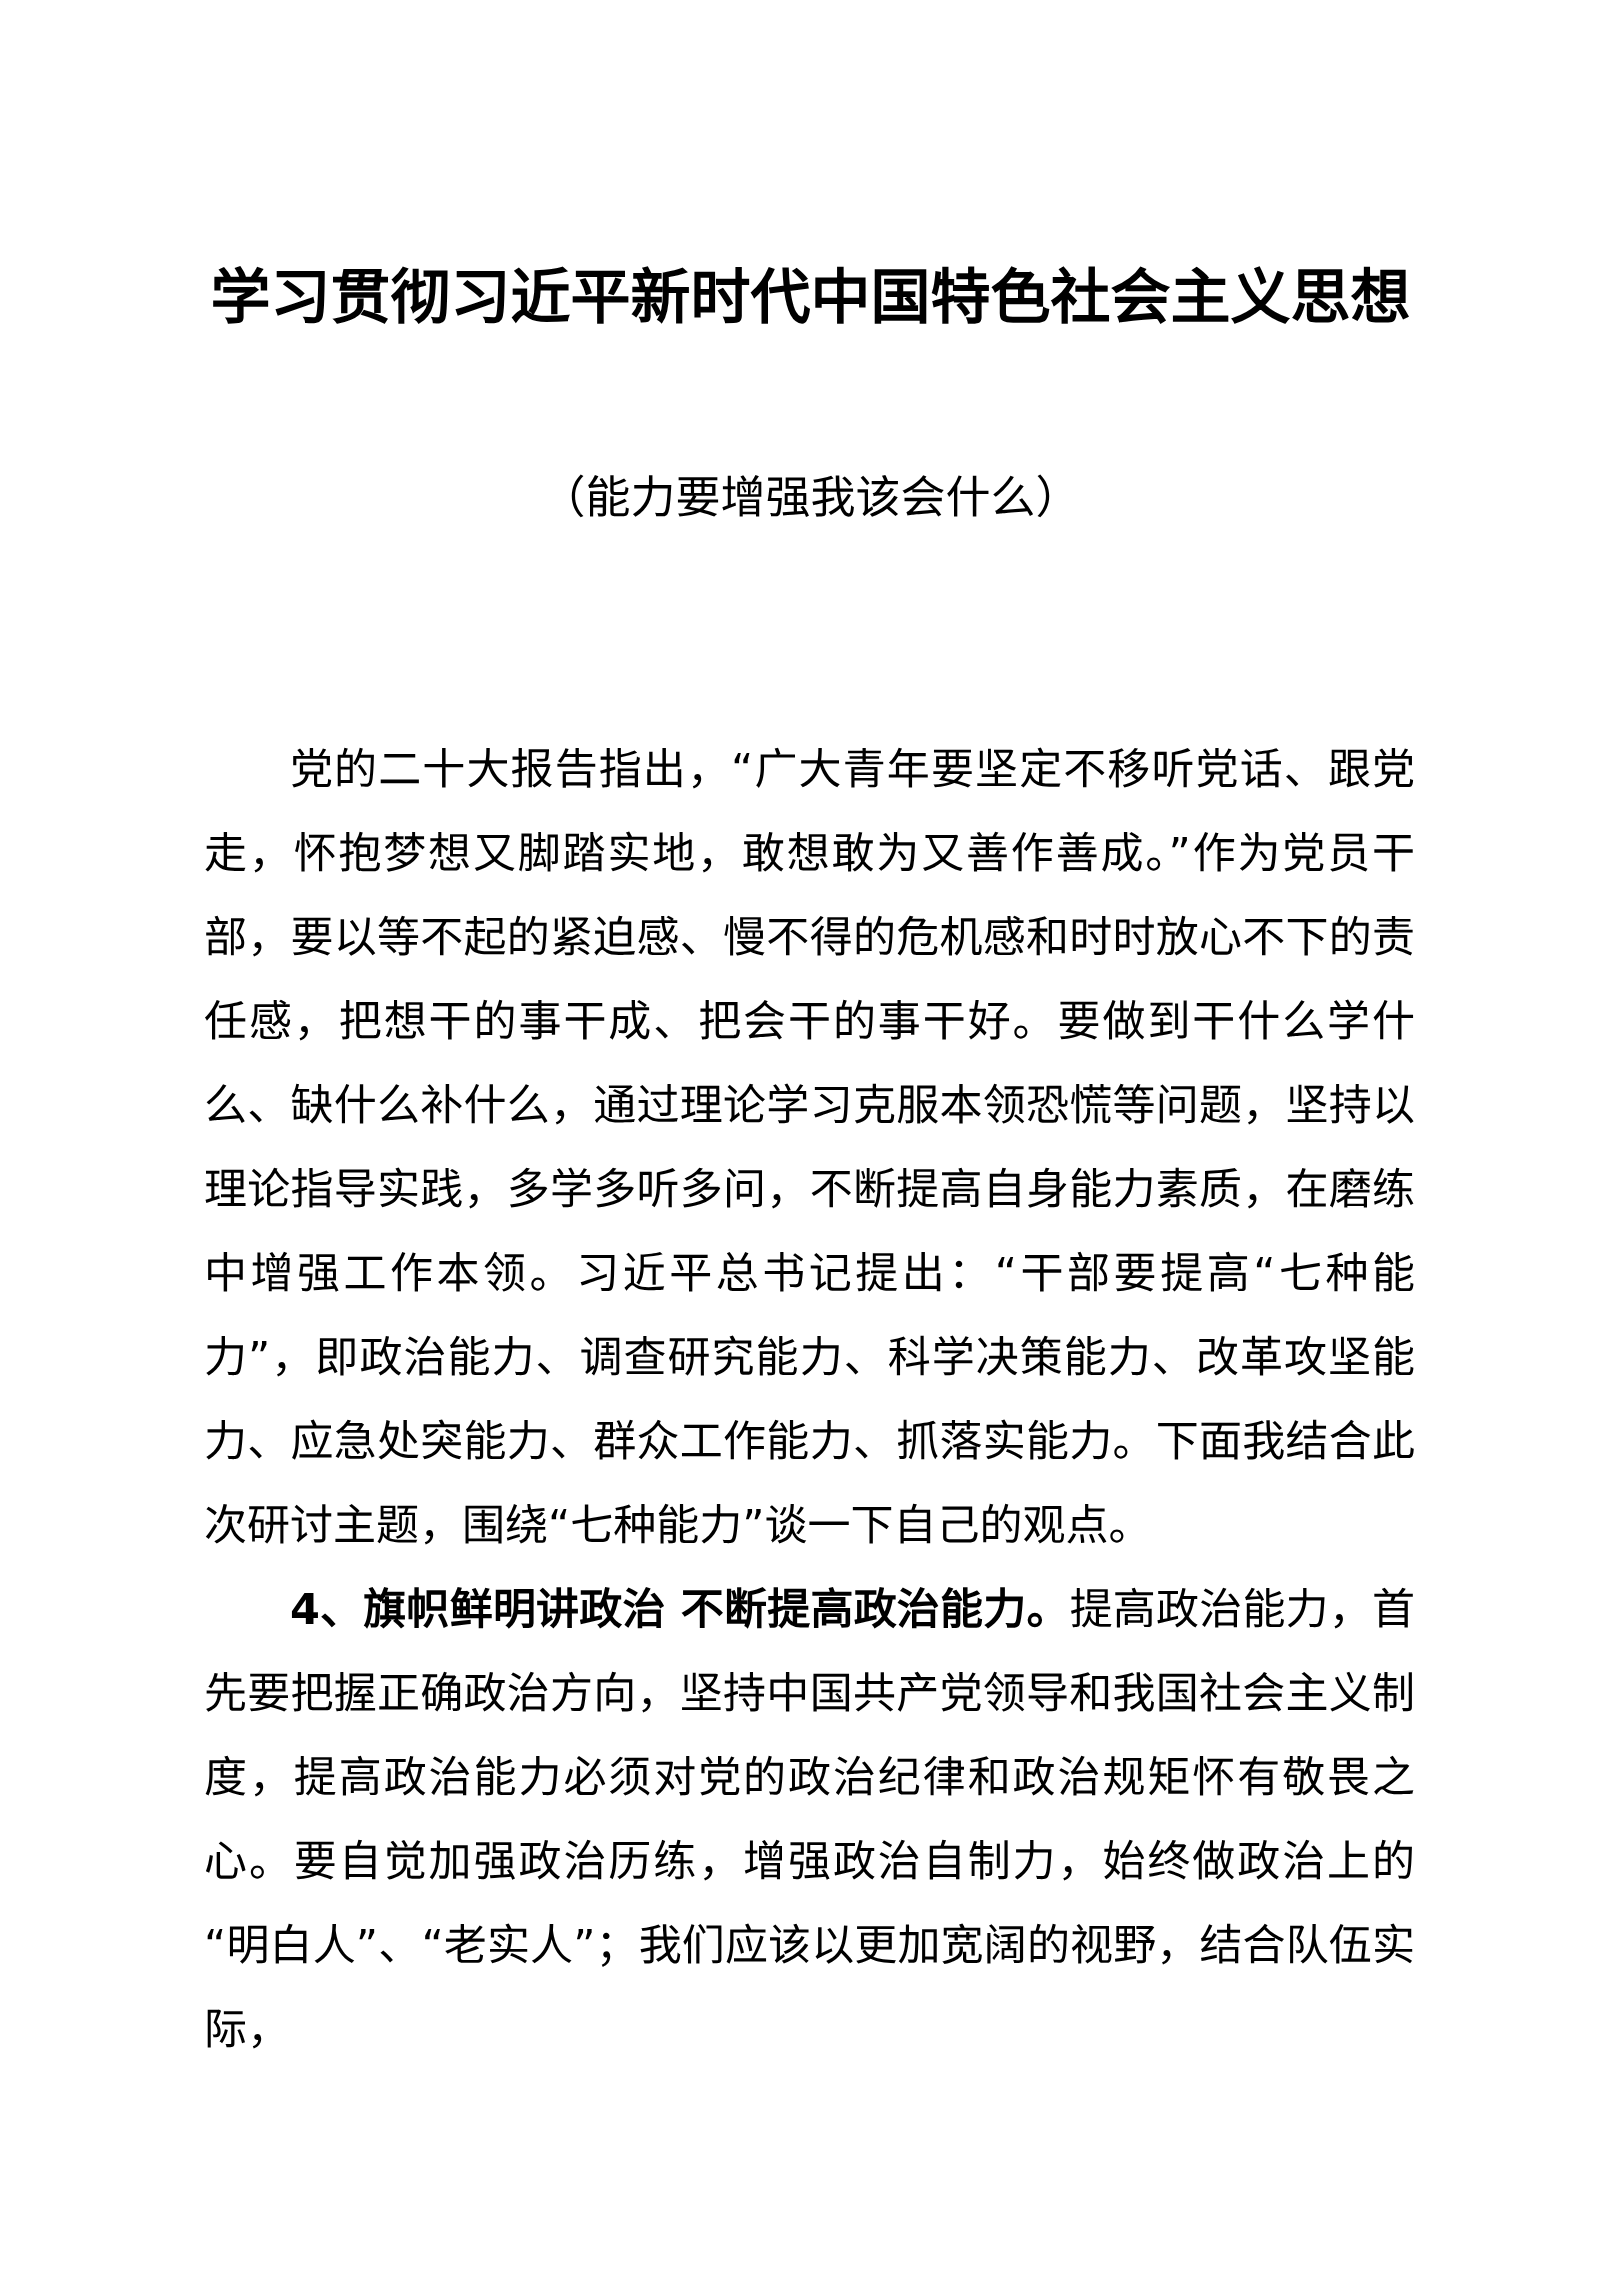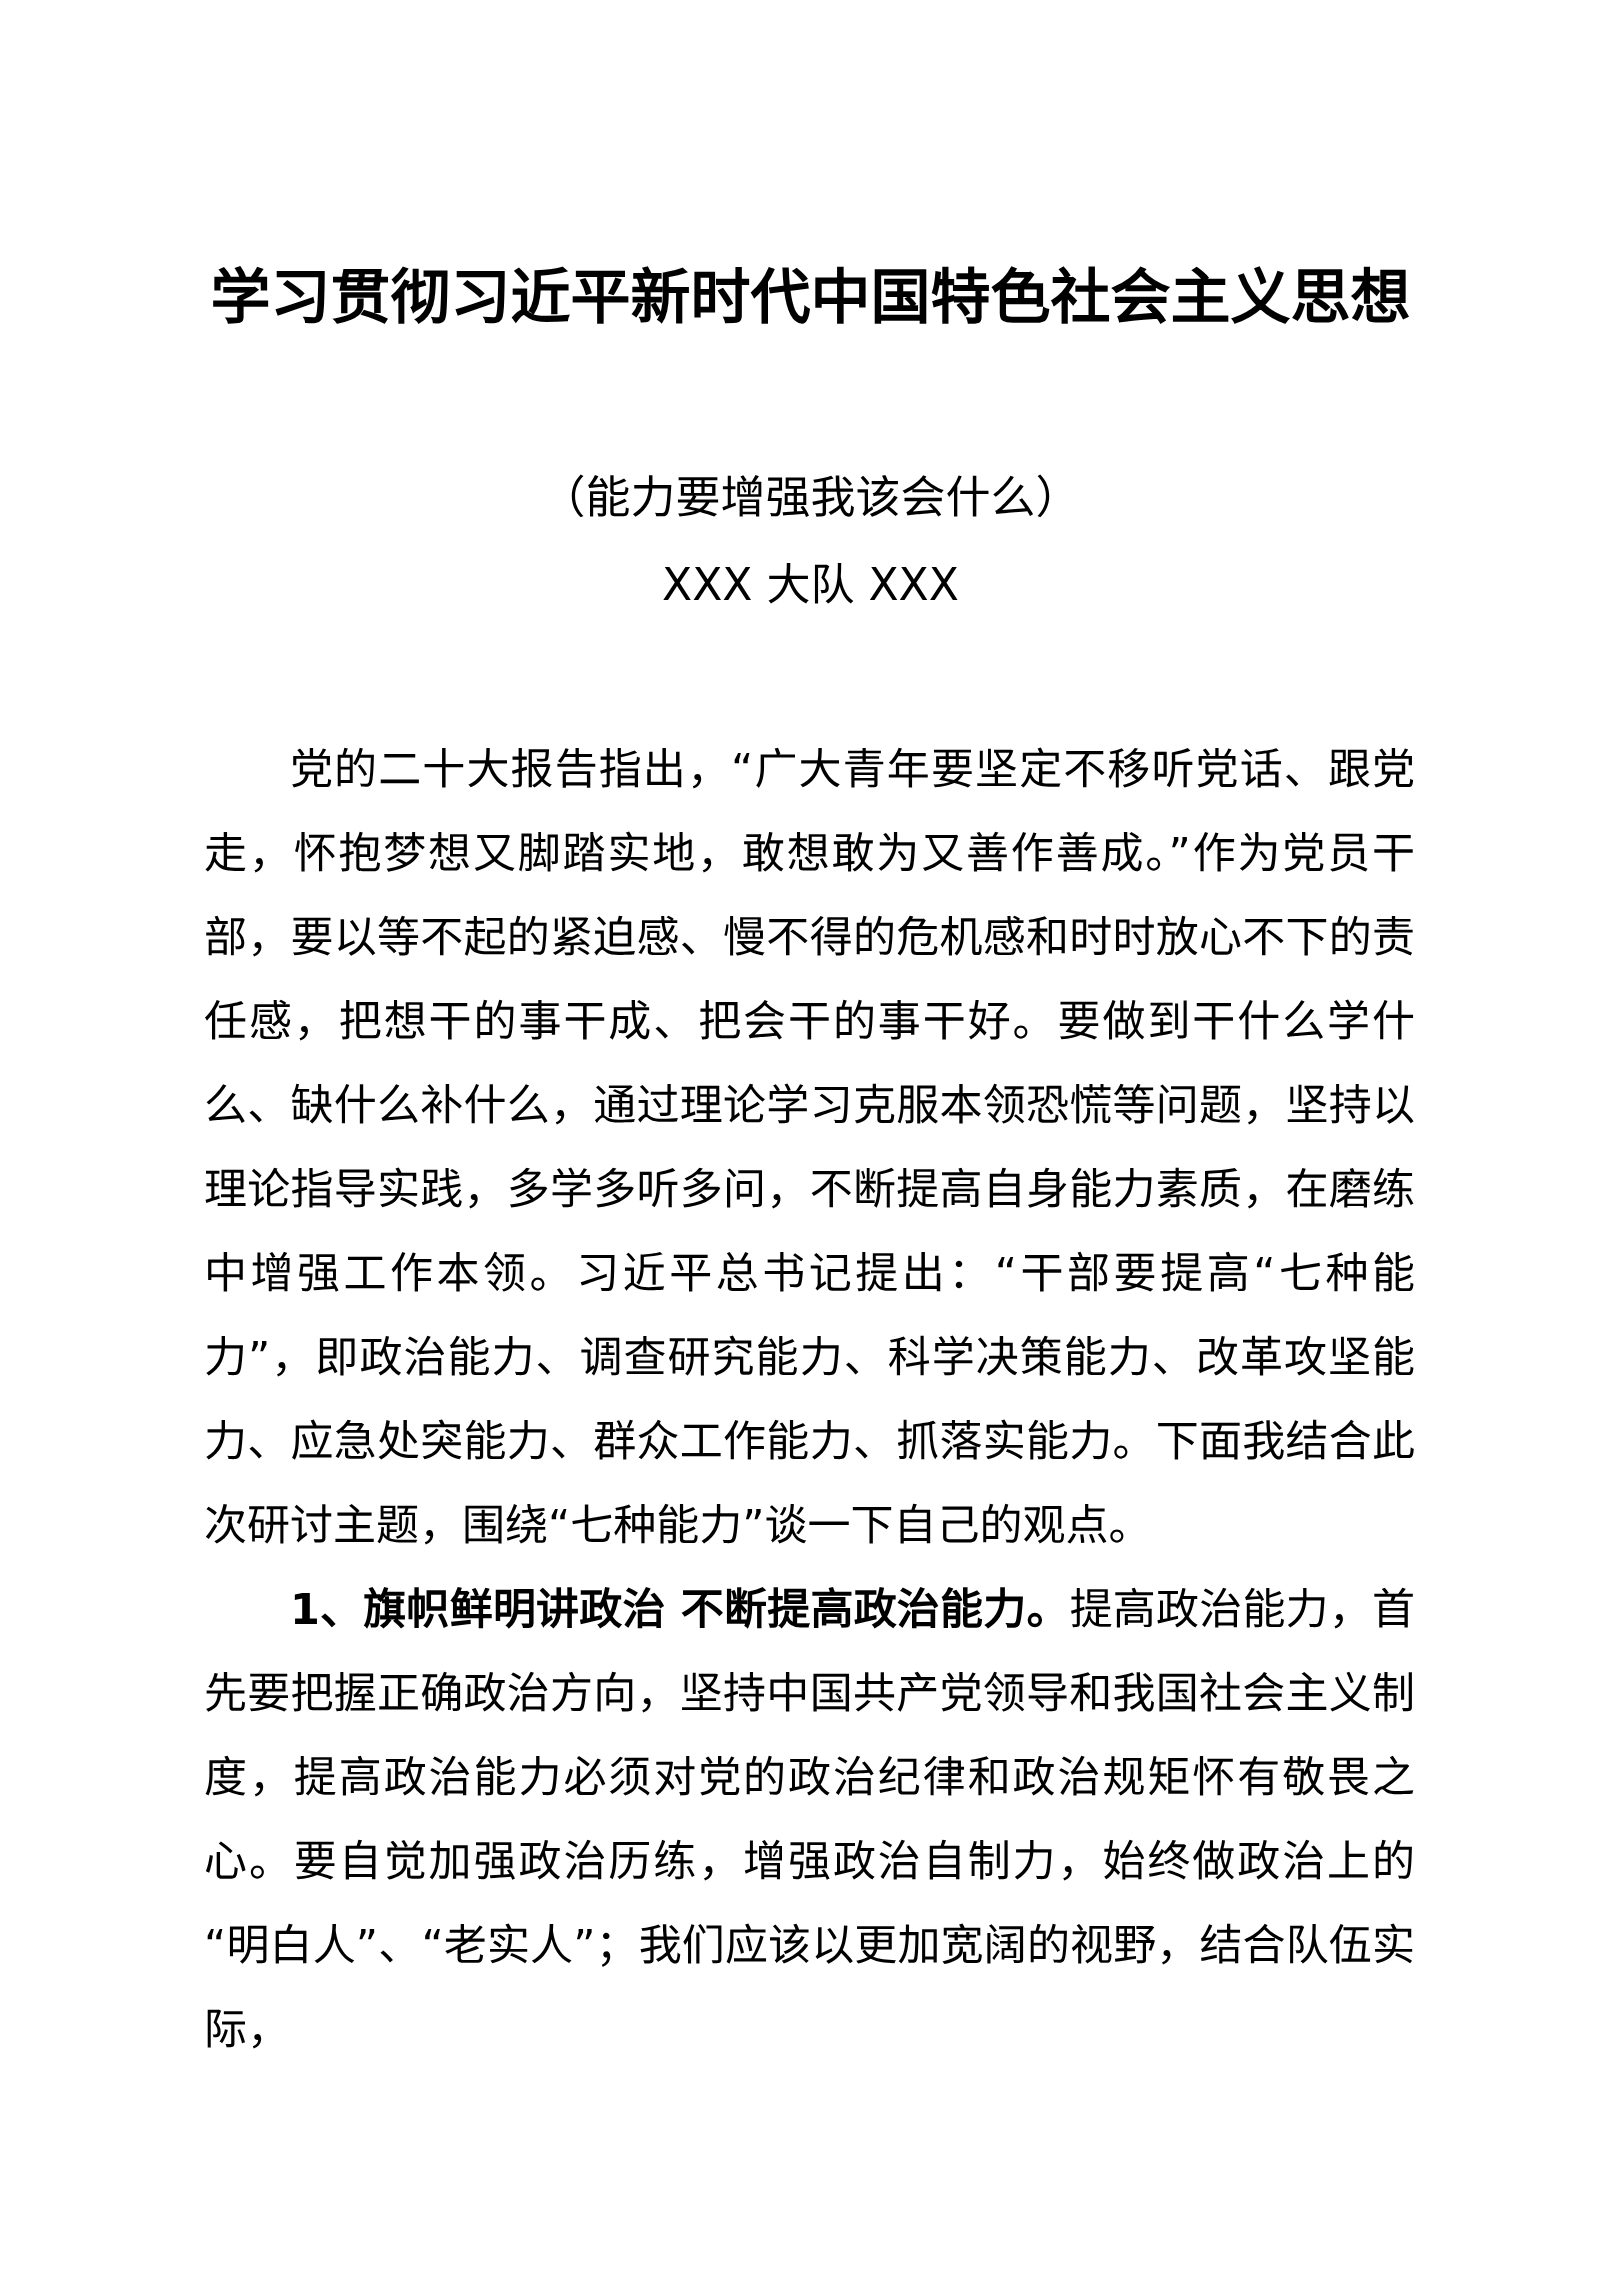--- a/index.html
+++ b/index.html
@@ -85,24 +85,23 @@
 <body>
 
 <div class="page">
 
   <div class="title-block">
     <div class="doc-title-line">学习贯彻习近平新时代中国特色社会主义思想</div>
   </div>
 
   <div class="doc-subtitle">（能力要增强我该会什么）</div>
 
-  <div class="doc-byline">XXX 大队  XXX</div>
 
   <div class="body-block">
 
     <p class="para"><span class="lead"></span><span>党的二十大报告指出，“广大青年要坚定不移听党话、跟党走，怀抱梦想又脚踏实地，敢想敢为又善作善成。”作为党员干部，要以等不起的紧迫感、慢不得的危机感和时时放心不下的责任感，把想干的事干成、把会干的事干好。要做到干什么学什么、缺什么补什么，通过理论学习克服本领恐慌等问题，坚持以理论指导实践，多学多听多问，不断提高自身能力素质，在磨练中增强工作本领。习近平总书记提出：“干部要提高“七种能力”，即政治能力、调查研究能力、科学决策能力、改革攻坚能力、应急处突能力、群众工作能力、抓落实能力。下面我结合此次研讨主题，围绕“七种能力”谈一下自己的观点。</span></p>
 
-    <p class="para"><span class="lead">1、旗帜鲜明讲政治 不断提高政治能力。</span><span>提高政治能力，首先要把握正确政治方向，坚持中国共产党领导和我国社会主义制度，提高政治能力必须对党的政治纪律和政治规矩怀有敬畏之心。要自觉加强政治历练，增强政治自制力，始终做政治上的“明白人”、“老实人”；我们应该以更加宽阔的视野，结合队伍实际，</span></p>
+    <p class="para"><span class="lead">4、旗帜鲜明讲政治 不断提高政治能力。</span><span>提高政治能力，首先要把握正确政治方向，坚持中国共产党领导和我国社会主义制度，提高政治能力必须对党的政治纪律和政治规矩怀有敬畏之心。要自觉加强政治历练，增强政治自制力，始终做政治上的“明白人”、“老实人”；我们应该以更加宽阔的视野，结合队伍实际，</span></p>
 
   </div>
 
 </div>
 
 
 </body></html>

